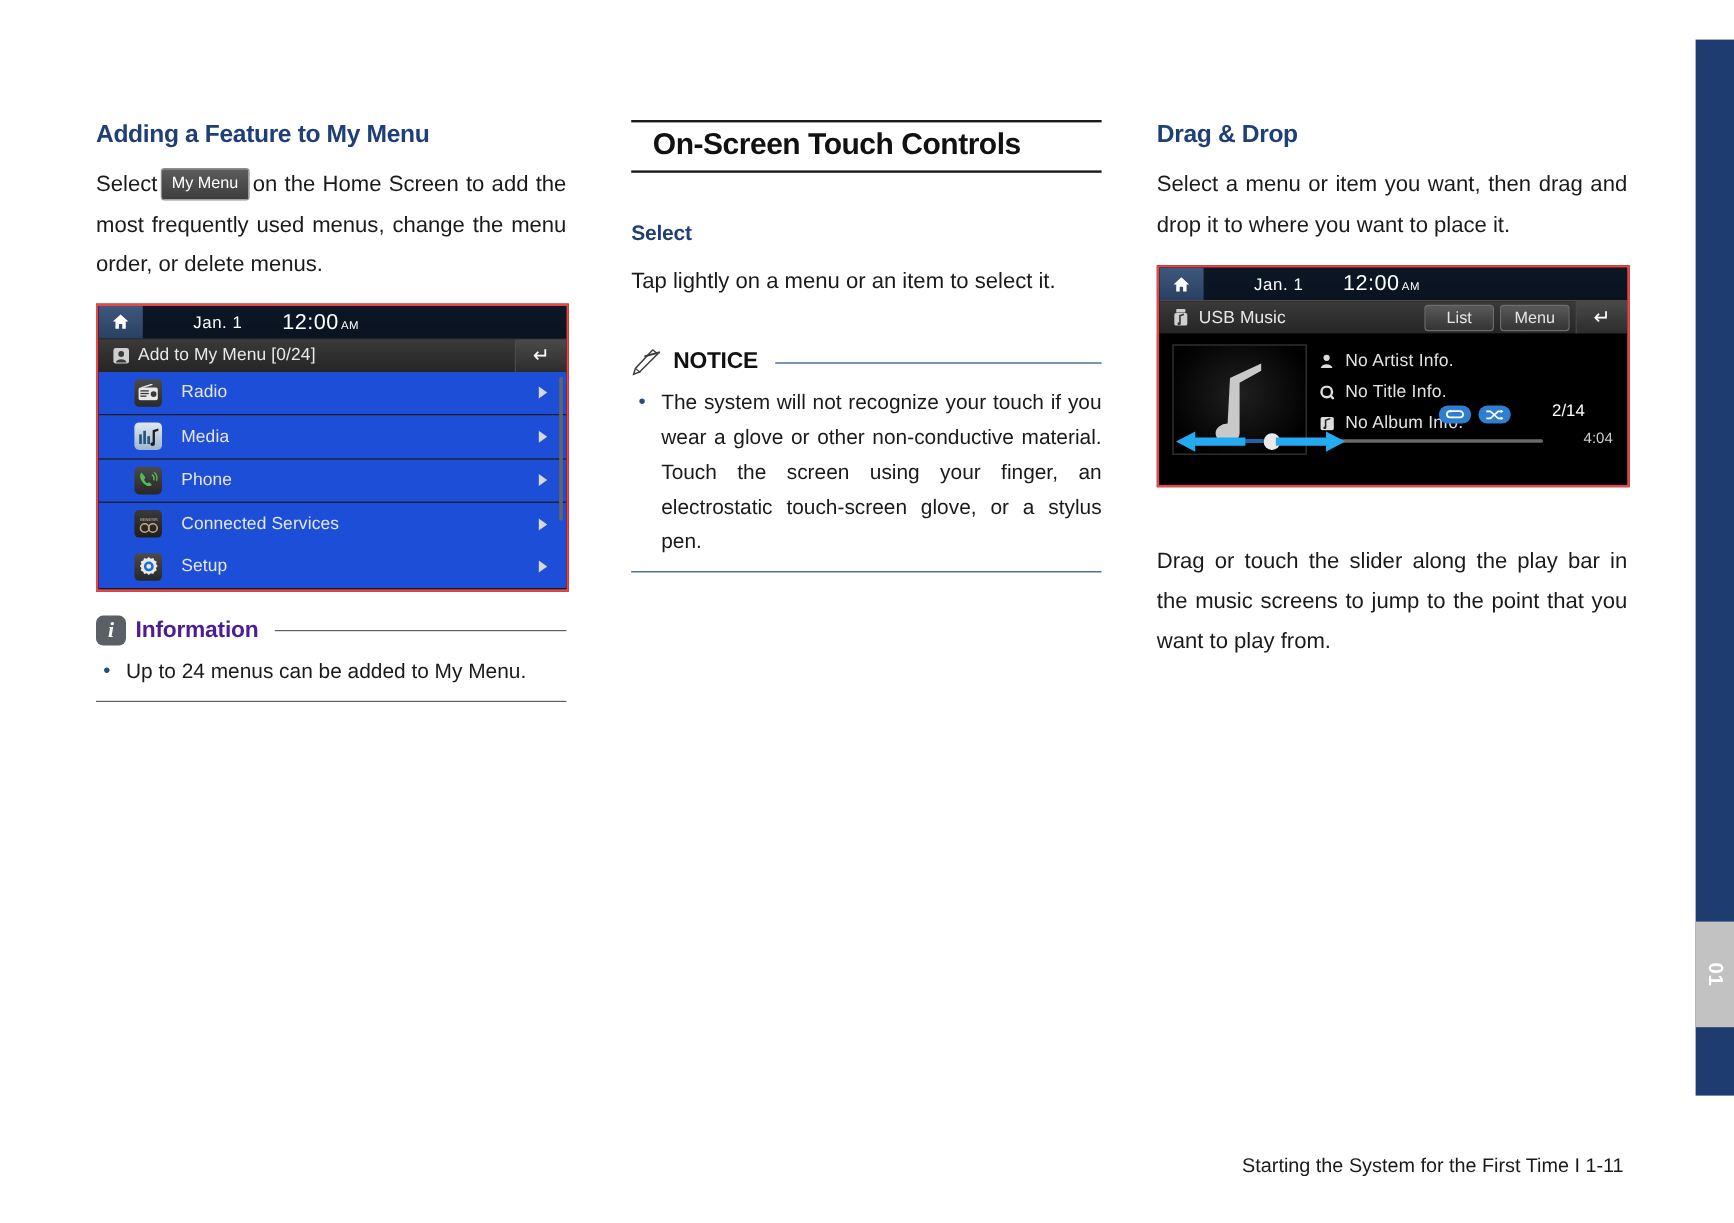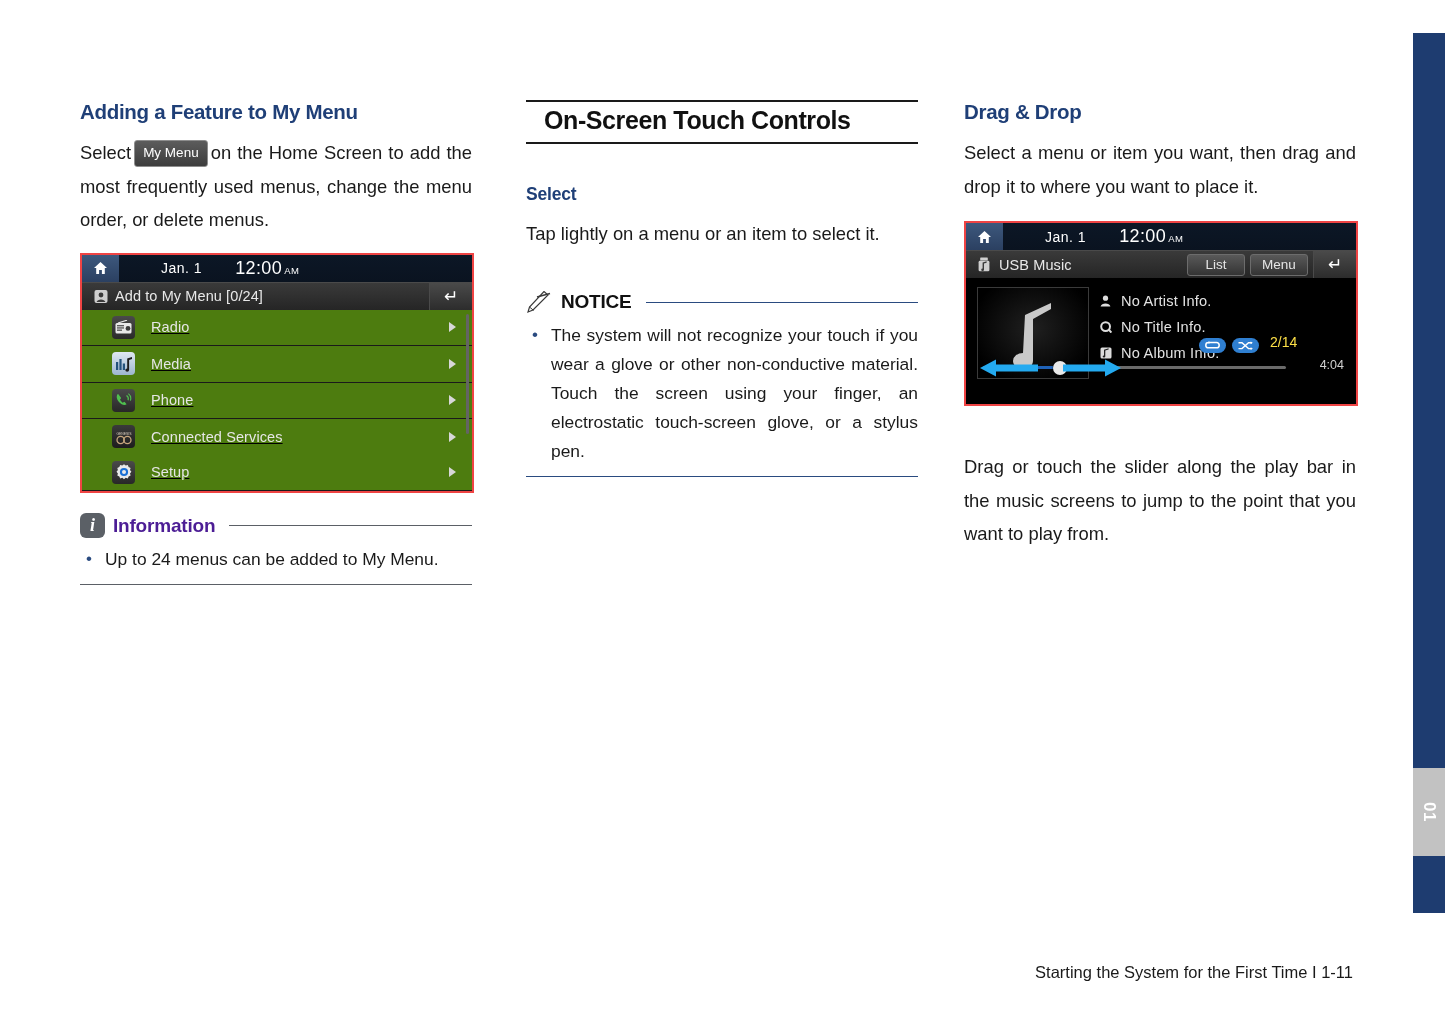--- a/index.html
+++ b/index.html
@@ -262,21 +262,21 @@
     background: linear-gradient(#4a4a4a, #2c2c2c);
     color: #ffffff;
     font-size: 17px;
     display: flex;
     align-items: center;
     justify-content: center;
     flex: none;
   }
 
   
-  .dev-list { background: #4d7c0f; position: relative; text-decoration: underline; }
+  .dev-list { background: #1d4ed8; position: relative; }
   .dev-row {
     height: 35.5px;
     display: flex;
     align-items: center;
     border-bottom: 1px solid #1a1a1a;
     position: relative;
   }
   .dev-row .r-ico {
     width: 23px; height: 23px;
     margin-left: 30px;
@@ -354,23 +354,23 @@
   }
   .mp-badge {
     width: 27px; height: 15px;
     border-radius: 8px;
     background: #2f7fd1;
     display: flex; align-items: center; justify-content: center;
   }
   .mp-track {
     position: absolute;
     right: 12px; top: 56px;
-    color: #fde047;
+    color: #ffffff;
     font-size: 14px;
-    text-align: left;
+    text-align: center;
     width: 74px;
   }
   .mp-time {
     position: absolute;
     right: 12px; top: 80px;
     color: #d0d0d0;
     font-size: 12.5px;
     text-align: right;
     width: 74px;
   }

